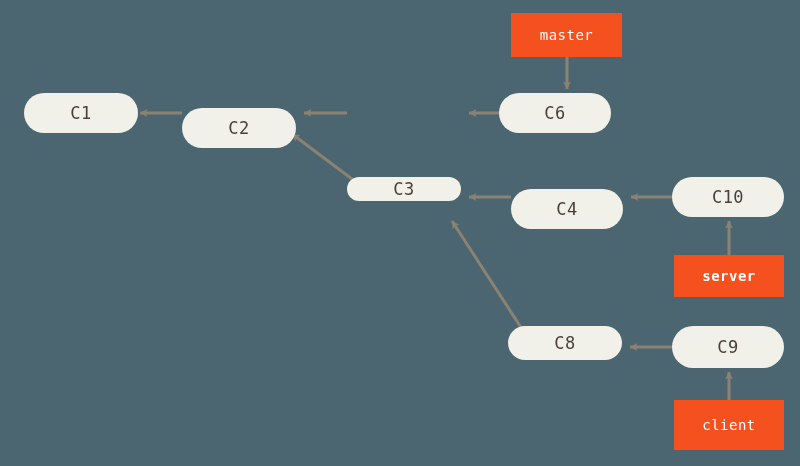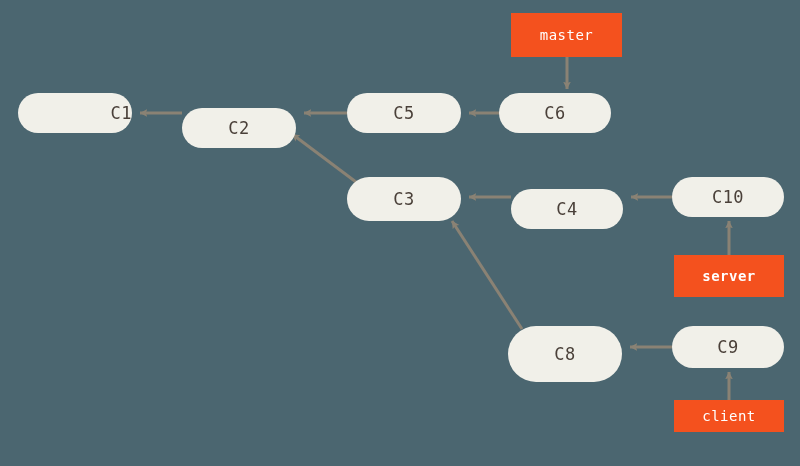--- a/index.html
+++ b/index.html
@@ -75,53 +75,50 @@
       <line x1="511" y1="197" x2="469" y2="197"></line>
       <line x1="672" y1="197" x2="631" y2="197"></line>
       <line x1="522" y1="329" x2="452" y2="221"></line>
       <line x1="672" y1="347" x2="630" y2="347"></line>
       <line x1="567" y1="57" x2="567" y2="89"></line>
       <line x1="729" y1="255" x2="729" y2="221"></line>
       <line x1="729" y1="400" x2="729" y2="372"></line>
     </g>
   </svg>
 
-  <div class="commit-node" style="left:18px; top:93px; width:114px; height:40px;justify-content:flex-end;">
+  <div class="commit-node" style="left:24px; top:93px; width:114px; height:40px;">
     <span>C1</span>
   </div>
   <div class="commit-node" style="left:182px; top:108px; width:114px; height:40px;">
     <span>C2</span>
   </div>
-  <div class="commit-node" style="left:347px; top:93px; width:114px; height:40px;">
-    <span>C5</span>
-  </div>
   <div class="commit-node" style="left:499px; top:93px; width:112px; height:40px;">
     <span>C6</span>
   </div>
 
-  <div class="commit-node" style="left:347px; top:177px; width:114px; height:44px;align-items:center;">
+  <div class="commit-node" style="left:347px; top:177px; width:114px; height:24px;align-items:center;">
     <span>C3</span>
   </div>
   <div class="commit-node" style="left:511px; top:177px; width:112px; height:40px;margin-top:12px;">
     <span>C4</span>
   </div>
   <div class="commit-node" style="left:672px; top:177px; width:112px; height:40px;">
     <span>C10</span>
   </div>
 
-  <div class="commit-node" style="left:508px; top:326px; width:114px; height:56px;">
+  <div class="commit-node" style="left:508px; top:326px; width:114px; height:34px;">
     <span>C8</span>
   </div>
   <div class="commit-node" style="left:672px; top:326px; width:112px; height:42px;">
     <span>C9</span>
   </div>
 
   <div class="branch-label" style="left:511px; top:13px; width:111px; height:44px;">
     <span>master</span>
   </div>
   <div class="branch-label" style="left:674px; top:255px; width:110px; height:42px;font-weight:bold;">
     <span>server</span>
   </div>
-  <div class="branch-label" style="left:674px; top:400px; width:110px; height:32px;">
+  <div class="branch-label" style="left:674px; top:400px; width:110px; height:50px;">
     <span>client</span>
   </div>
 
 </div>
 
 </body></html>

